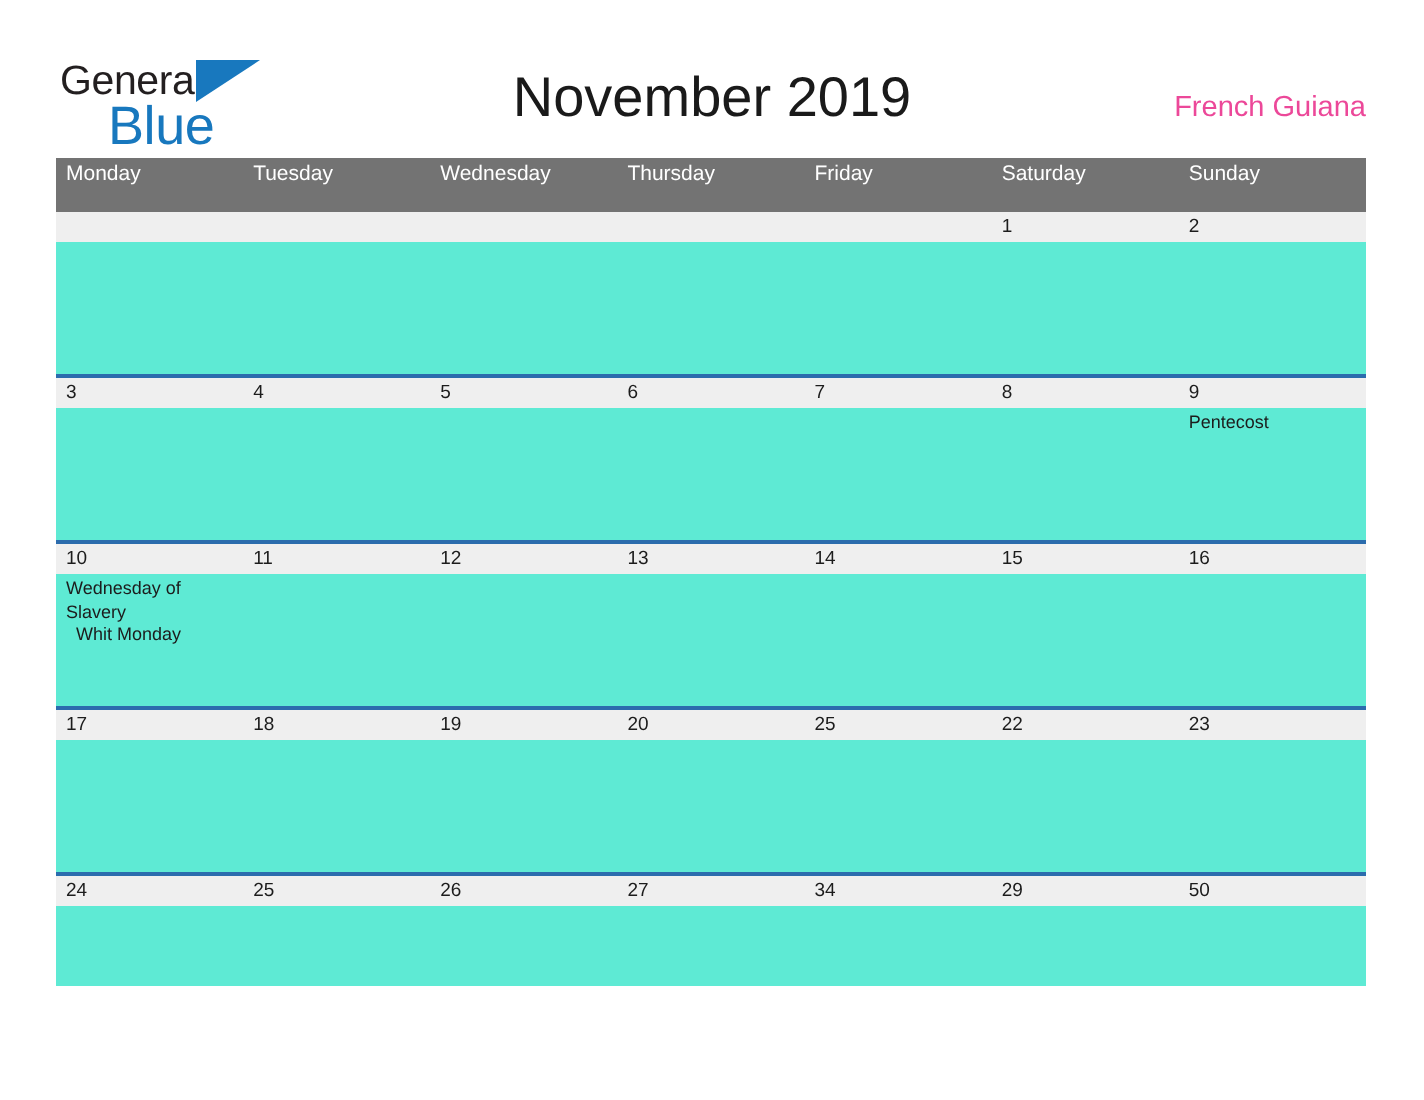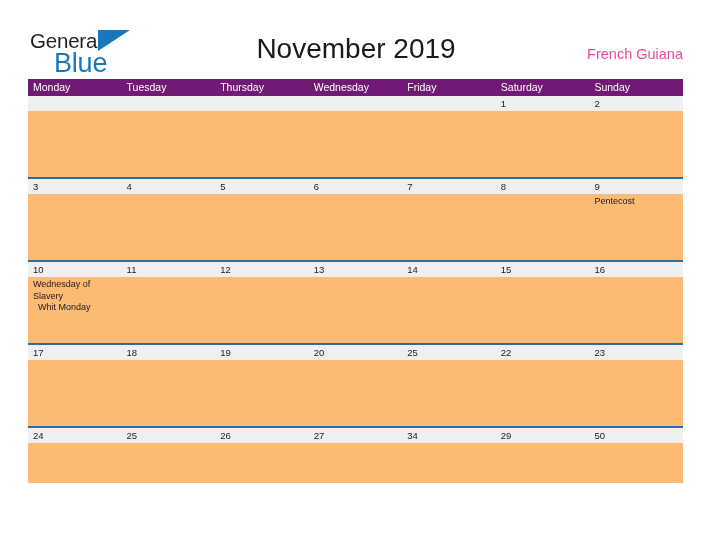--- a/index.html
+++ b/index.html
@@ -89,22 +89,22 @@
   .calendar {
     position: absolute;
     left: 28px;
     top: 79px;
     width: 655px;
   }
 
   .dow-row {
     display: flex;
     width: 655px;
-    height: 17px;
-    background: #701a75;
+    height: 27px;
+    background: #737373;
   }
   .dow-cell {
     width: 93.57px;
     height: 17px;
     line-height: 17px;
     color: #ffffff;
     font-size: 10.5px;
     padding-left: 5px;
     box-sizing: border-box;
     font-family: "Liberation Sans", sans-serif;
@@ -131,21 +131,21 @@
     line-height: 15px;
     font-size: 9.5px;
     color: #1c1c1c;
     padding-left: 5px;
     box-sizing: border-box;
     font-family: "Liberation Sans", sans-serif;
   }
   .body-row {
     display: flex;
     width: 655px;
-    background: #fdba74;
+    background: #5eead4;
   }
   .body-cell {
     width: 93.57px;
     box-sizing: border-box;
     padding: 2px 3px 0 5px;
     font-size: 9px;
     color: #1c1c1c;
     line-height: 11.5px;
     font-family: "Liberation Sans", sans-serif;
   }
@@ -182,22 +182,22 @@
 
     <div class="cal-region">French Guiana</div>
 
   </div>
 
   <div class="calendar">
 
     <div class="dow-row">
       <div class="dow-cell">Monday</div>
       <div class="dow-cell">Tuesday</div>
+      <div class="dow-cell">Wednesday</div>
       <div class="dow-cell">Thursday</div>
-      <div class="dow-cell">Wednesday</div>
       <div class="dow-cell">Friday</div>
       <div class="dow-cell">Saturday</div>
       <div class="dow-cell">Sunday</div>
     </div>
 
     <div class="week week-h-tall">
       <div class="num-row">
         <div class="num-cell"></div>
         <div class="num-cell"></div>
         <div class="num-cell"></div>

